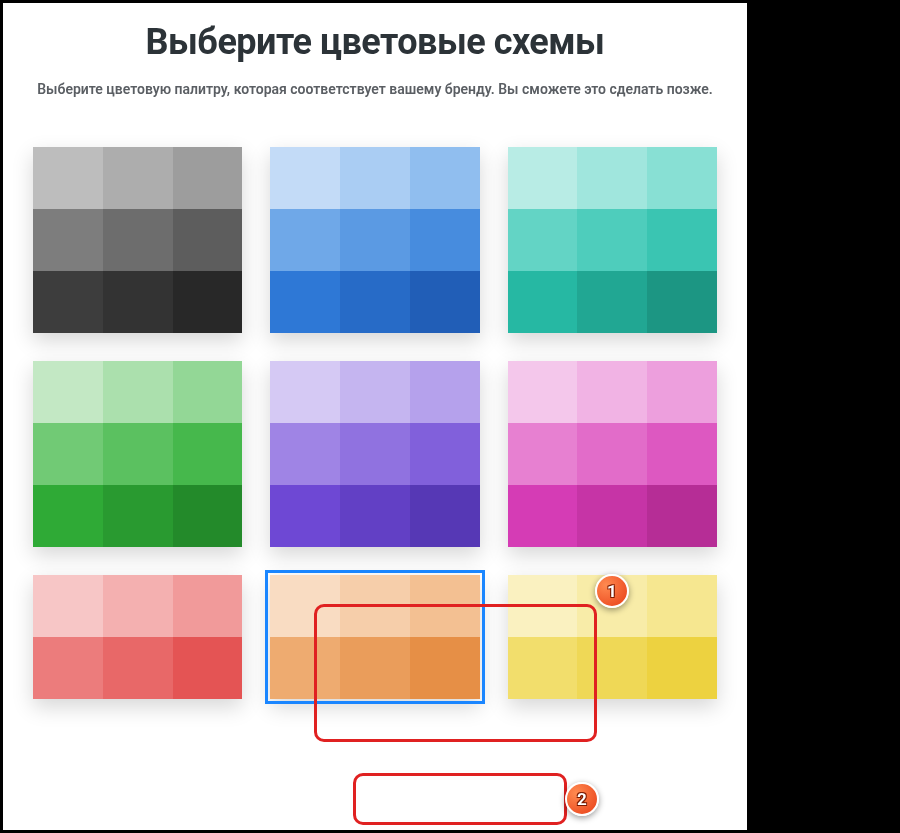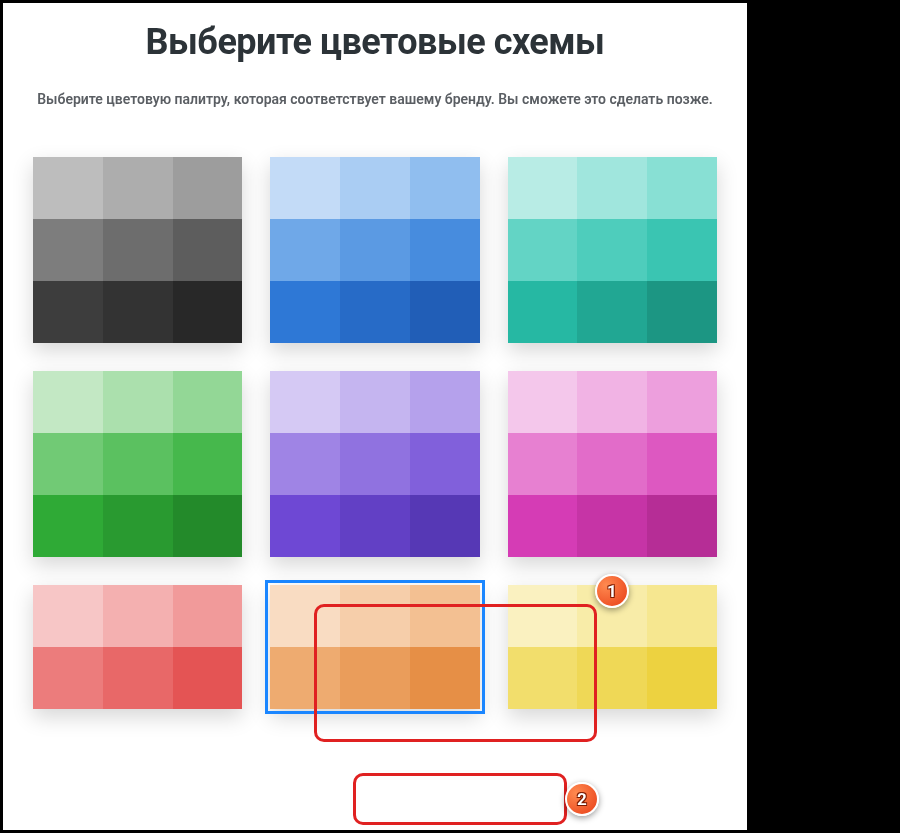--- a/index.html
+++ b/index.html
@@ -27,21 +27,21 @@
     text-align: center;
     padding-top: 18px;
   }
   .title {
     font-size: 36px;
     font-weight: 700;
     color: #2c3338;
     letter-spacing: -0.5px;
   }
   .subtitle {
-    margin-top: 28px;
+    margin-top: 18px;
     font-size: 14px;
     color: #5a5e63;
     font-weight: 600;
   }
   .grid {
     margin: 50px 30px 0 30px;
     display: grid;
     grid-template-columns: repeat(3, 1fr);
     column-gap: 28px;
     row-gap: 28px;

